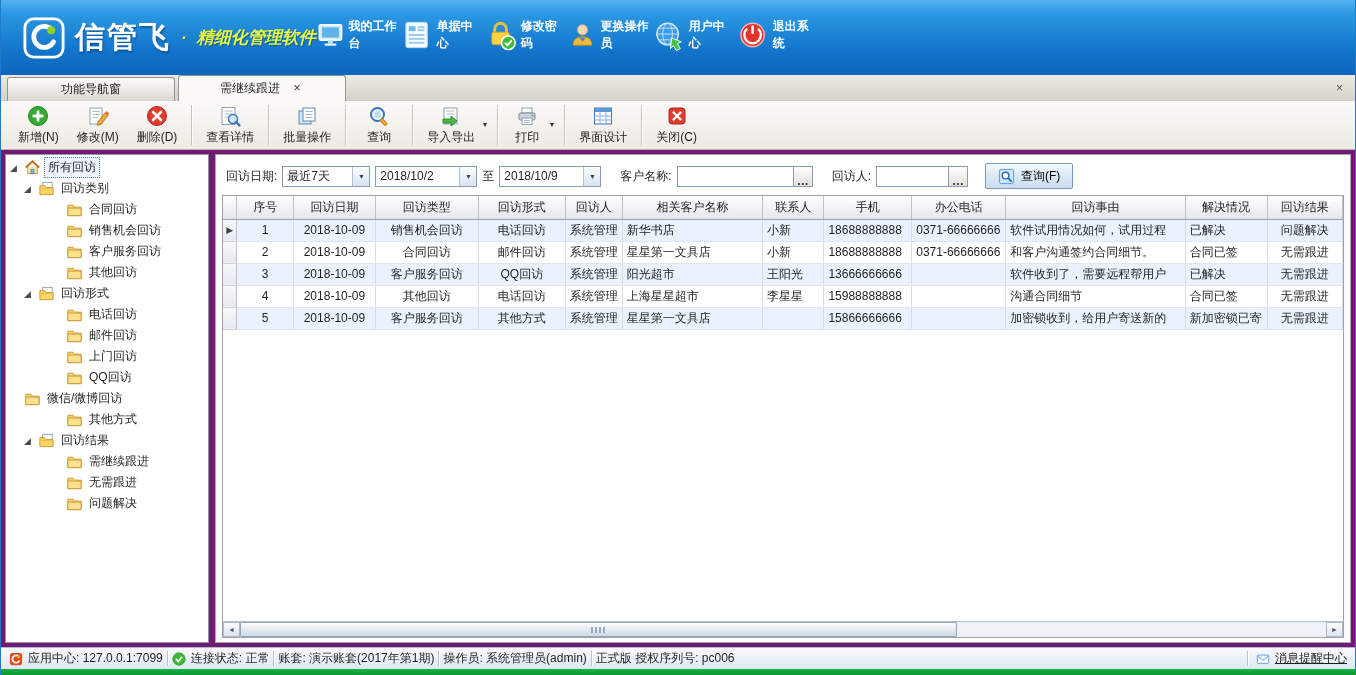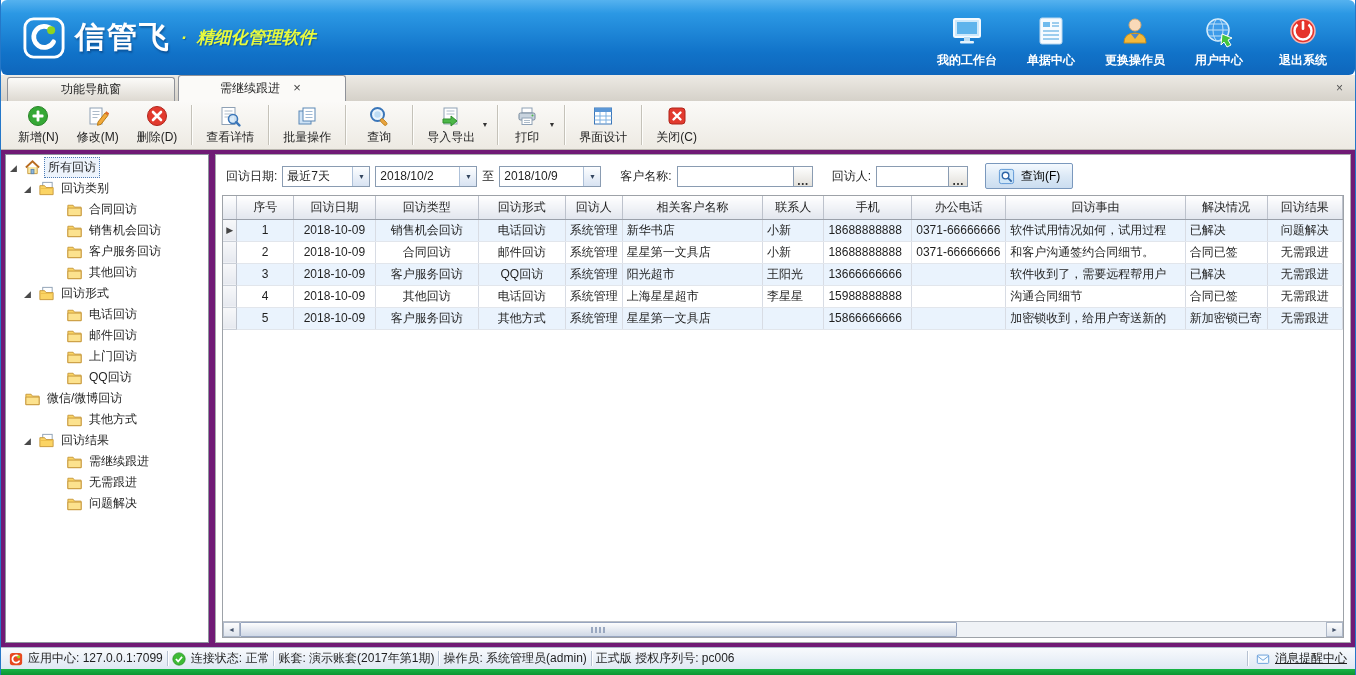--- a/index.html
+++ b/index.html
@@ -1,27 +1,27 @@
 <!DOCTYPE html>
 <html><head>
 <meta charset="utf-8">
 <style>
   * { margin:0; padding:0; box-sizing:border-box; }
   html,body { width:1356px; height:675px; overflow:hidden; }
   body { font-family:"Liberation Sans","DejaVu Sans",sans-serif; font-size:12px; color:#1f1f1f; background:#fff; }
   .window { width:1356px; height:675px; display:flex; flex-direction:column; border-left:1px solid #2577C8; border-right:1px solid #2577C8; }
 
   
-  .header { height:75px; flex:0 0 75px; background:linear-gradient(#55B2EF 0%, #2B98E4 18%, #1173C9 70%, #0E66BC 100%); display:flex; justify-content:space-between; align-items:stretch; padding:0 10px 0 22px;border-radius:6px; }
+  .header { height:75px; flex:0 0 75px; background:linear-gradient(#55B2EF 0%, #2B98E4 18%, #1173C9 70%, #0E66BC 100%); display:flex; justify-content:flex-start; align-items:stretch; padding:0 10px 0 22px; }
   .brand { display:flex; align-items:center; gap:10px; }
   .brand-logo { width:42px; height:42px; }
   .brand-name { font-size:30px; font-weight:bold; color:#fff; letter-spacing:2px; text-shadow:1px 2px 2px rgba(0,40,90,.45); }
   .brand-sep, .brand-tagline { font-size:17px; font-weight:bold; font-style:italic; color:#E9FB3C; text-shadow:1px 1px 1px rgba(0,40,90,.4); }
   .header-nav { display:flex; align-items:stretch; }
-  .nav-item { width:84px; display:flex; flex-direction:column; align-items:center; justify-content:flex-end; padding-bottom:6px; gap:4px; color:#fff; font-weight:bold; cursor:pointer; }
+  .nav-item { width:84px; display:flex; flex-direction:row; align-items:center; justify-content:flex-end; padding-bottom:6px; gap:4px; color:#fff; font-weight:bold; cursor:pointer; }
   .nav-icon { width:34px; height:34px; }
   .icon svg { width:100%; height:100%; display:block; }
 
   
   .tabbar { height:26px; flex:0 0 26px; background:linear-gradient(#EDEAE4,#D5D1C9); display:flex; align-items:flex-start; padding:0 6px; position:relative; }
   .tab { width:168px; height:24px; display:flex; align-items:center; justify-content:center; gap:10px; margin-right:3px; border:1px solid #8F9299; border-bottom:none; border-radius:3px 3px 0 0; background:linear-gradient(#FCFBF9,#DDD9D1); cursor:pointer; }
   .tab.active { background:#FBFAF8; height:26px; border-color:#8F9299; position:relative; z-index:2; }
   .tab-label { white-space:nowrap; }
   .tab-close { width:14px; height:14px; line-height:12px; text-align:center; color:#444; cursor:pointer; }
   .tab-close::before { content:"×"; font-size:13px; }
@@ -135,20 +135,31 @@
               <rect x="6" y="4" width="22" height="26" rx="2" fill="#F6FBFF" stroke="#B9D7EE"></rect>
               <rect x="9" y="8" width="7" height="5" fill="#6FBBEE"></rect>
               <rect x="18" y="8" width="7" height="2" fill="#9CCDEE"></rect>
               <rect x="18" y="11" width="7" height="2" fill="#9CCDEE"></rect>
               <rect x="9" y="16" width="16" height="2" fill="#9CCDEE"></rect>
               <rect x="9" y="20" width="16" height="2" fill="#9CCDEE"></rect>
               <rect x="9" y="24" width="16" height="2" fill="#9CCDEE"></rect>
             </svg>
           </span>
           <span class="nav-label">单据中心</span>
+        </div>
+        <div class="nav-item">
+          <span class="icon nav-icon">
+            <svg viewBox="0 0 34 34">
+              <path d="M11 15 v-4 a6 6 0 0 1 12 0 v4" fill="none" stroke="#E8C13C" stroke-width="3"></path>
+              <rect x="8" y="14" width="18" height="13" rx="2" fill="#F7D349" stroke="#C79B22"></rect>
+              <circle cx="25" cy="25" r="7" fill="#3DBB35" stroke="#fff" stroke-width="1.5"></circle>
+              <path d="M21.5 25 l2.5 2.5 l4.5 -5" fill="none" stroke="#fff" stroke-width="2"></path>
+            </svg>
+          </span>
+          <span class="nav-label">修改密码</span>
         </div>
         <div class="nav-item">
           <span class="icon nav-icon">
             <svg viewBox="0 0 34 34">
               <circle cx="17" cy="11" r="6" fill="#F9D9B8" stroke="#D9A96E"></circle>
               <path d="M6 29 q0 -10 11 -10 q11 0 11 10 z" fill="#F3B93C" stroke="#C98F1D"></path>
               <path d="M13 20 h8 l-4 5 z" fill="#4E87C9"></path>
             </svg>
           </span>
           <span class="nav-label">更换操作员</span>

